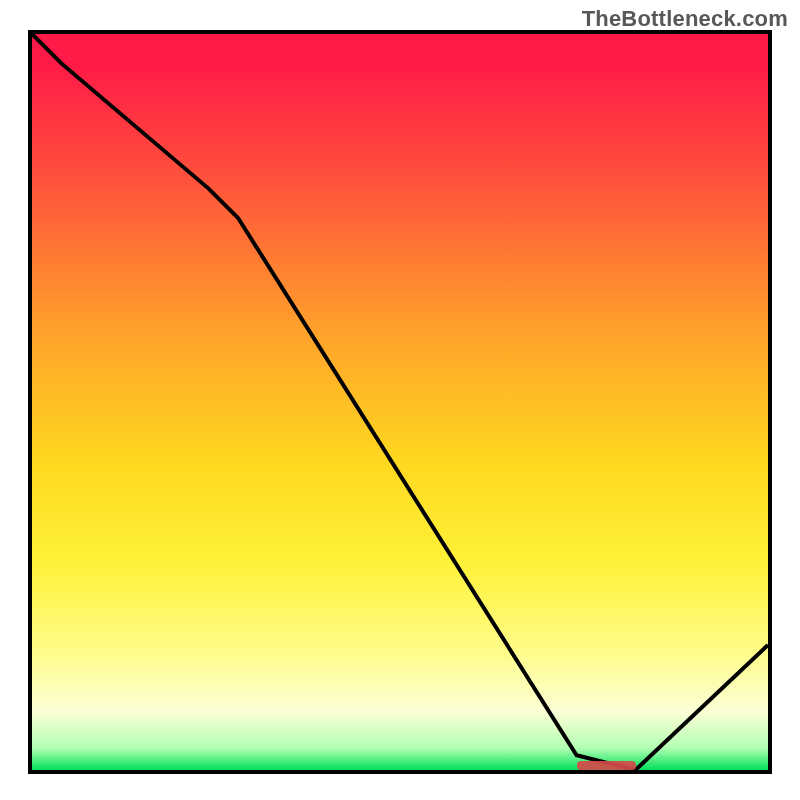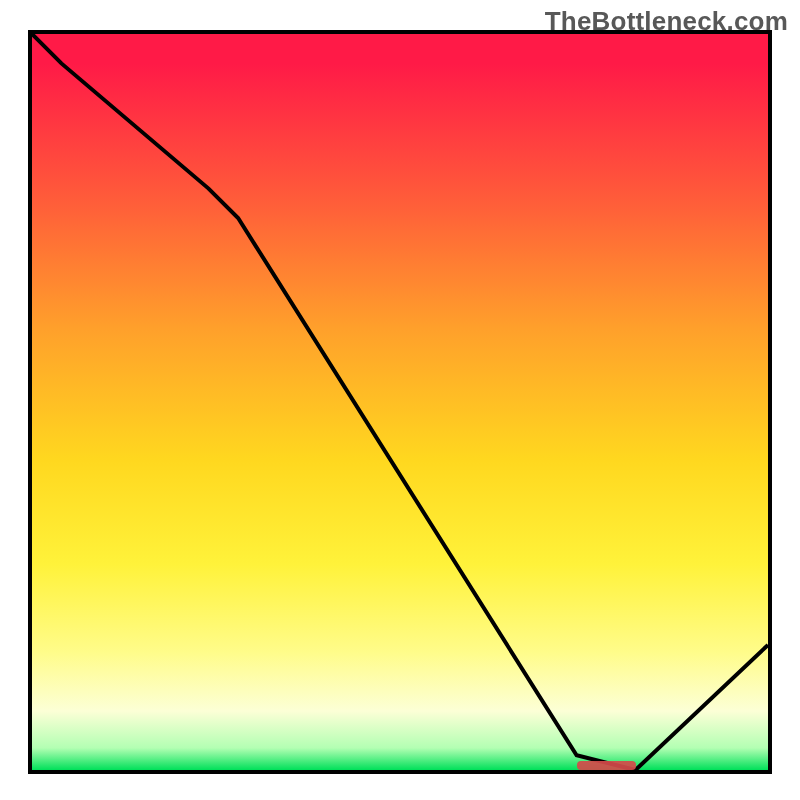--- a/index.html
+++ b/index.html
@@ -8,21 +8,21 @@
     height: 800px;
     background: #fff;
     font-family: Arial, Helvetica, sans-serif;
     position: relative;
     overflow: hidden;
   }
   .attribution {
     position: absolute;
     top: 6px;
     right: 12px;
-    font-size: 26px;
+    font-size: 22px;
     font-weight: 600;
     color: #585858;
     letter-spacing: 0.2px;
   }
   .chart-frame {
     position: absolute;
     left: 28px;
     top: 30px;
     width: 744px;
     height: 744px;

